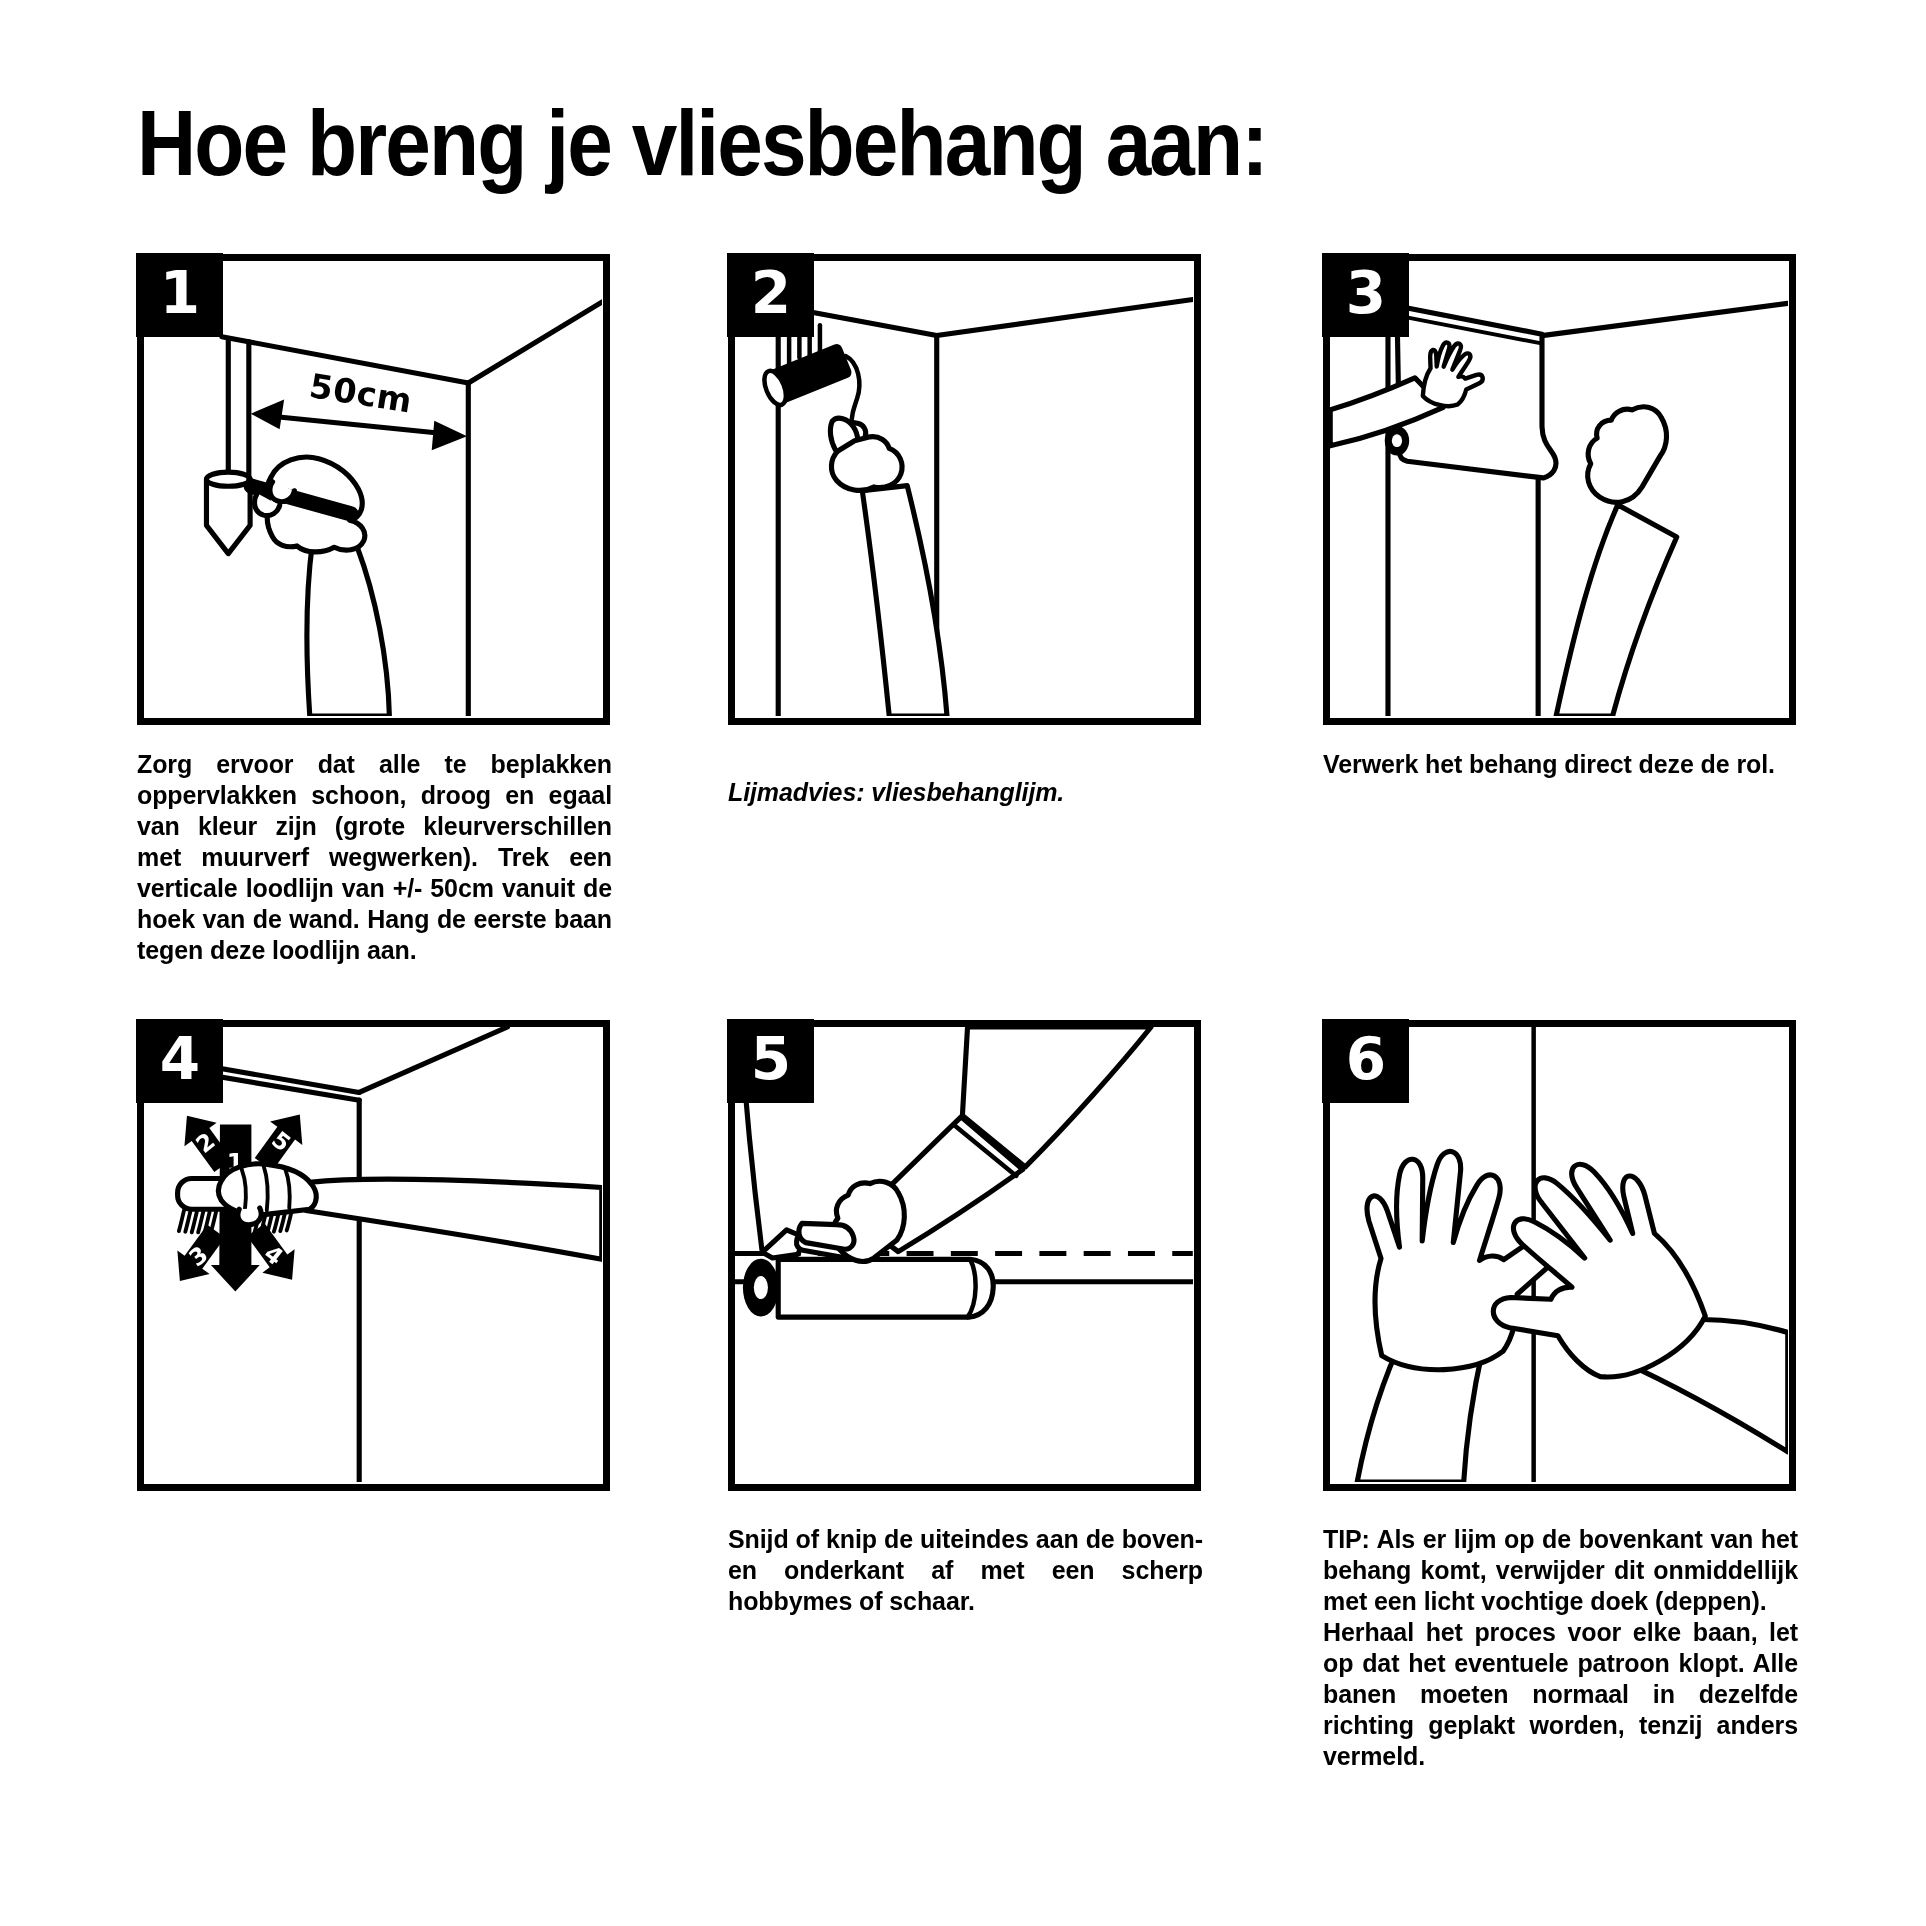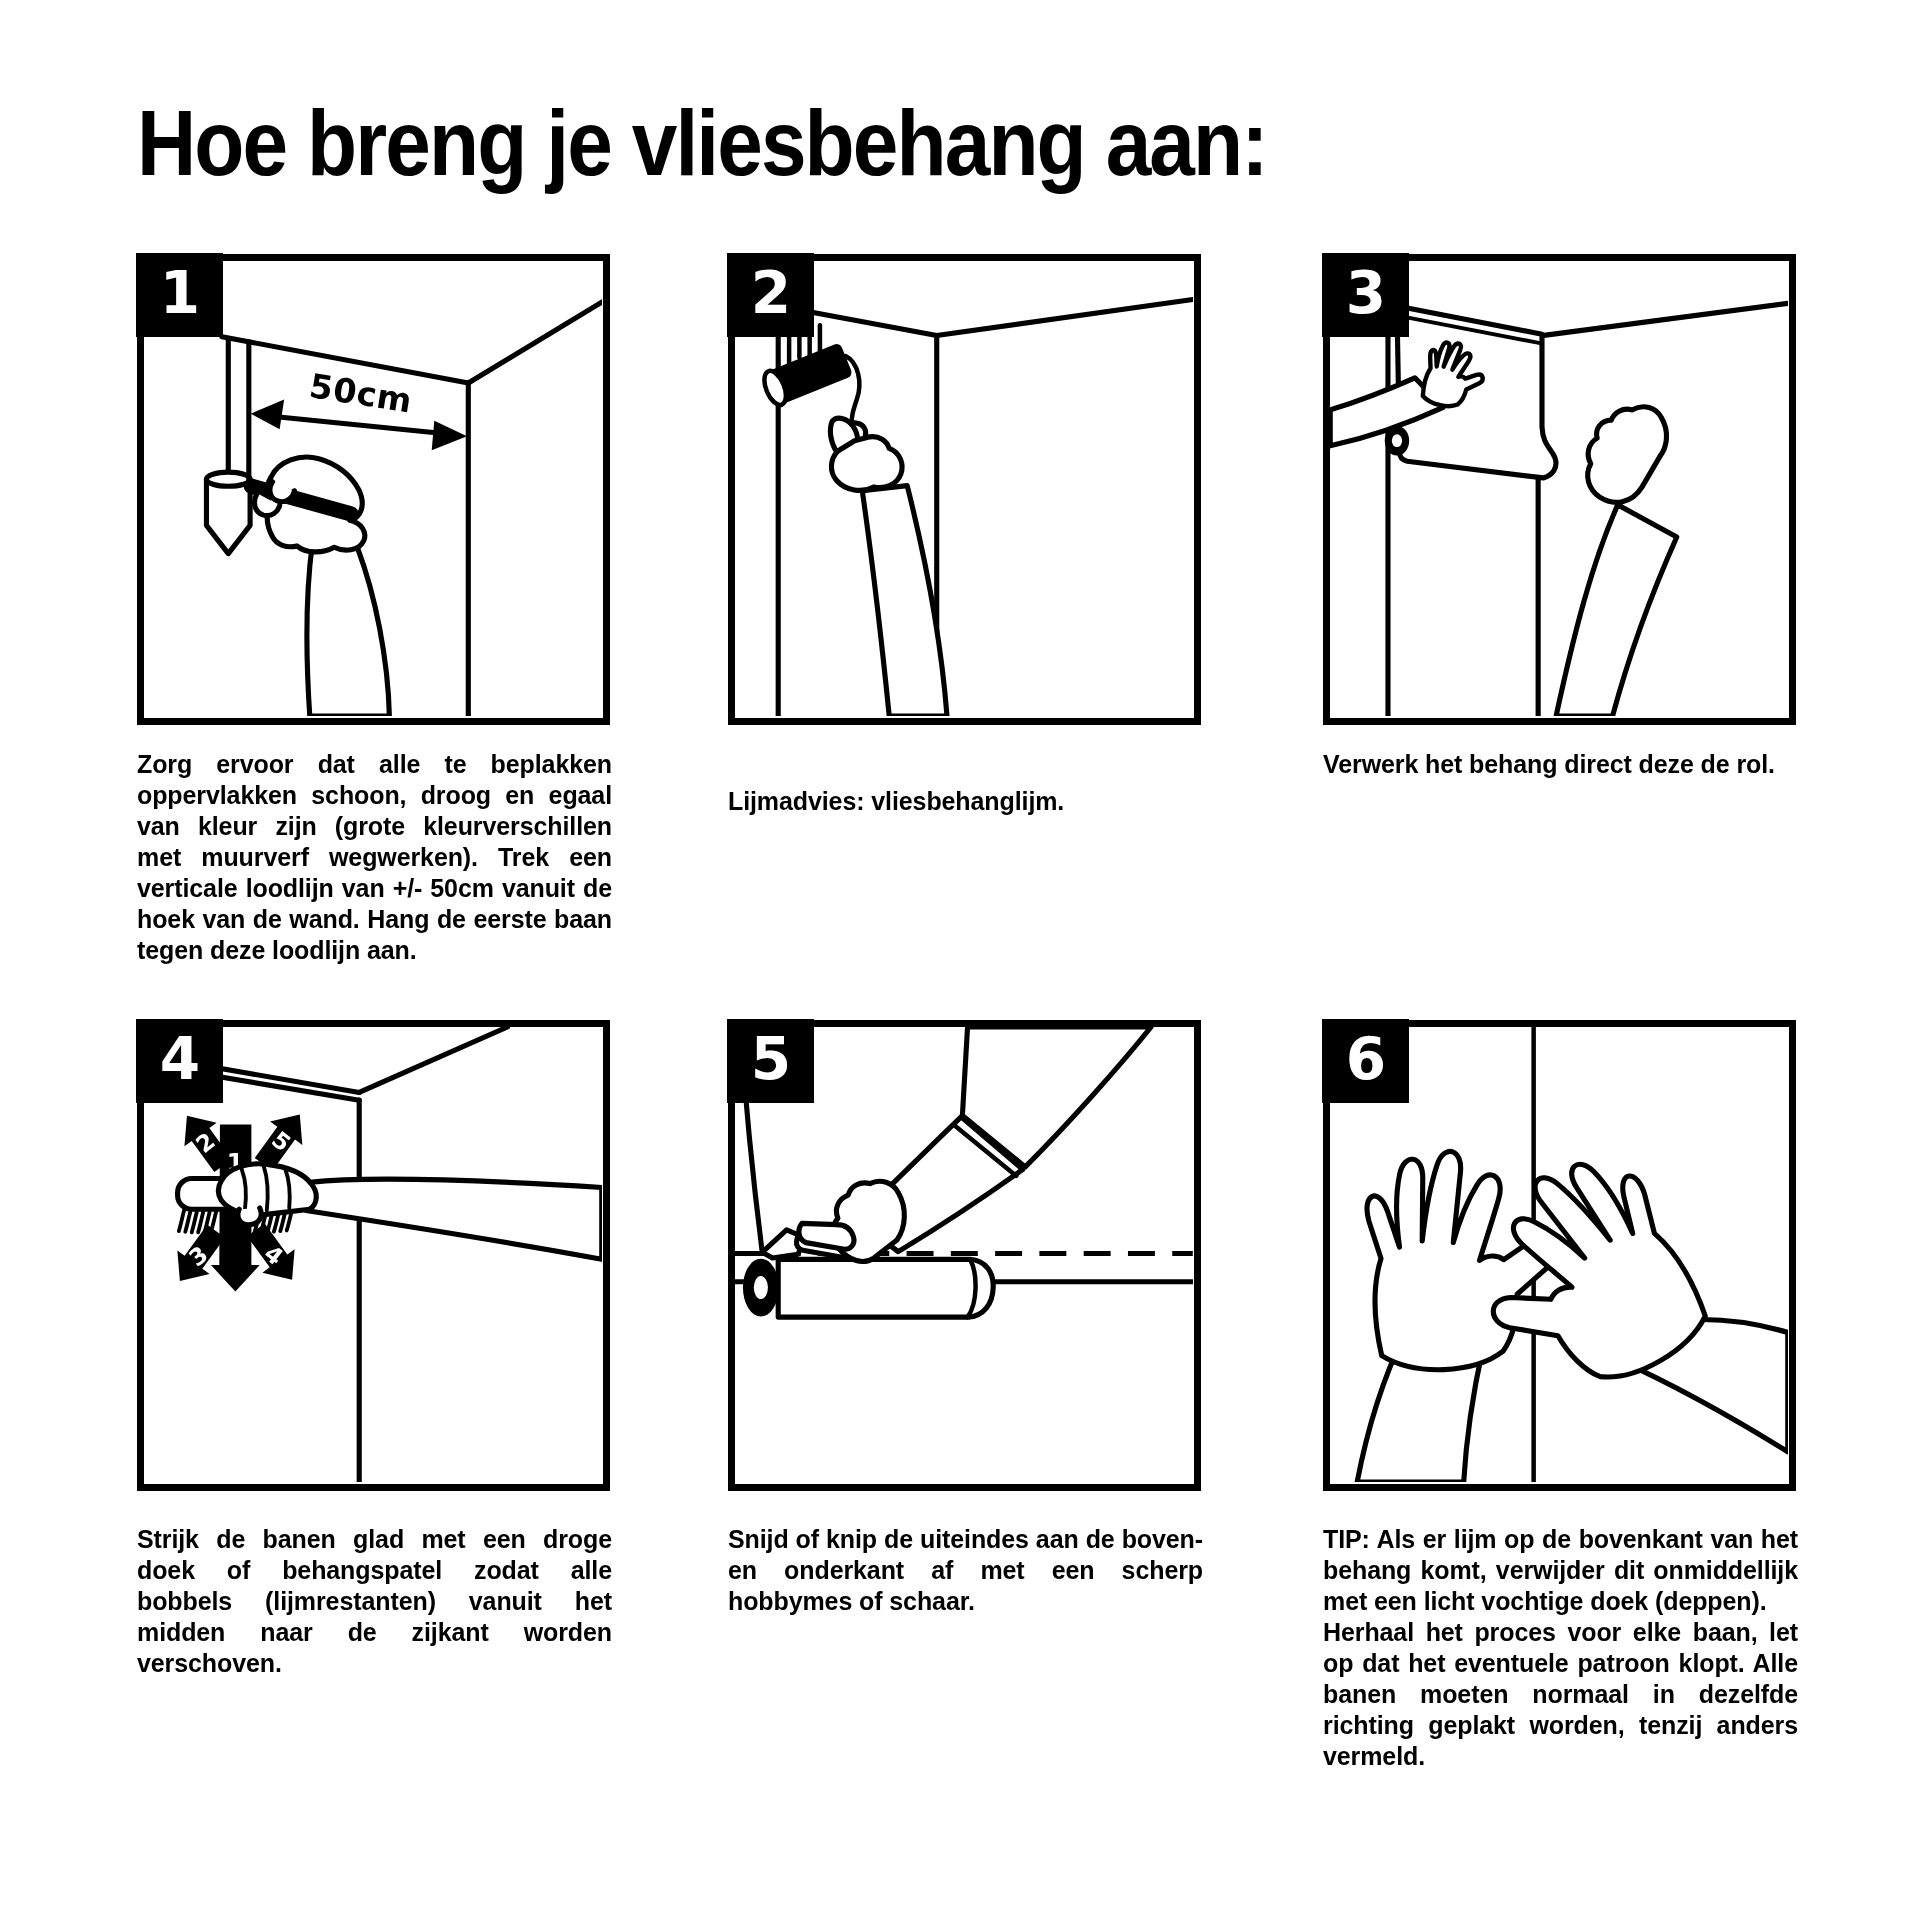--- a/index.html
+++ b/index.html
@@ -21,21 +21,21 @@
     position:absolute;left:-7.7px;top:-7.7px;width:87px;height:84px;
     background:#000;color:#fff;display:flex;align-items:center;justify-content:center;
     font-family:"DejaVu Sans",sans-serif;font-weight:700;font-size:58px;line-height:1;
     padding-bottom:3.9px;box-sizing:border-box;
   }
   .caption{
     position:absolute;width:475px;font-weight:700;font-size:25px;line-height:31px;
     text-align:justify;letter-spacing:-0.1px;
   }
   .caption p{margin:0;}
-  .caption p.gap{margin-top:37px;}
+  .caption p.gap{margin-top:28px;font-style:italic;}
   svg text{font-family:"DejaVu Sans",sans-serif;font-weight:700;}
 </style>
 </head>
 <body>
 
 <h1 class="title">Hoe breng je vliesbehang aan:</h1>
 
 <div class="panel" style="left:137px;top:254px">
   <svg class="art" viewBox="0 0 713 709">
     <g stroke="#000" stroke-width="8" fill="none" stroke-linecap="round" stroke-linejoin="round">
@@ -253,21 +253,20 @@
 <div class="caption" style="left:137px;top:749px">
   <p>Zorg ervoor dat alle te beplakken oppervlakken schoon, droog en egaal van kleur zijn (grote kleurverschillen met muurverf wegwerken). Trek een verticale loodlijn van +/- 50cm vanuit de hoek van de wand. Hang de eerste baan tegen deze loodlijn aan.</p>
 </div>
 <div class="caption" style="left:728px;top:749px">
   <p class="gap">Lijmadvies: vliesbehanglijm.</p>
 </div>
 <div class="caption" style="left:1323px;top:749px">
   <p>Verwerk het behang direct deze de rol.</p>
 </div>
 <div class="caption" style="left:137px;top:1524px">
-  <p>Strijk de banen glad met een droge doek of behangspatel zodat alle bobbels (lijmrestanten) vanuit het midden naar de zijkant worden verschoven.</p>
 </div>
 <div class="caption" style="left:728px;top:1524px">
   <p>Snijd of knip de uiteindes aan de boven- en onderkant af met een scherp hobbymes of schaar.</p>
 </div>
 <div class="caption" style="left:1323px;top:1524px">
   <p>TIP: Als er lijm op de bovenkant van het behang komt, verwijder dit onmiddellijk met een licht vochtige doek (deppen).</p>
   <p>Herhaal het proces voor elke baan, let op dat het eventuele patroon klopt. Alle banen moeten normaal in dezelfde richting geplakt worden, tenzij anders vermeld.</p>
 </div>
 
 

